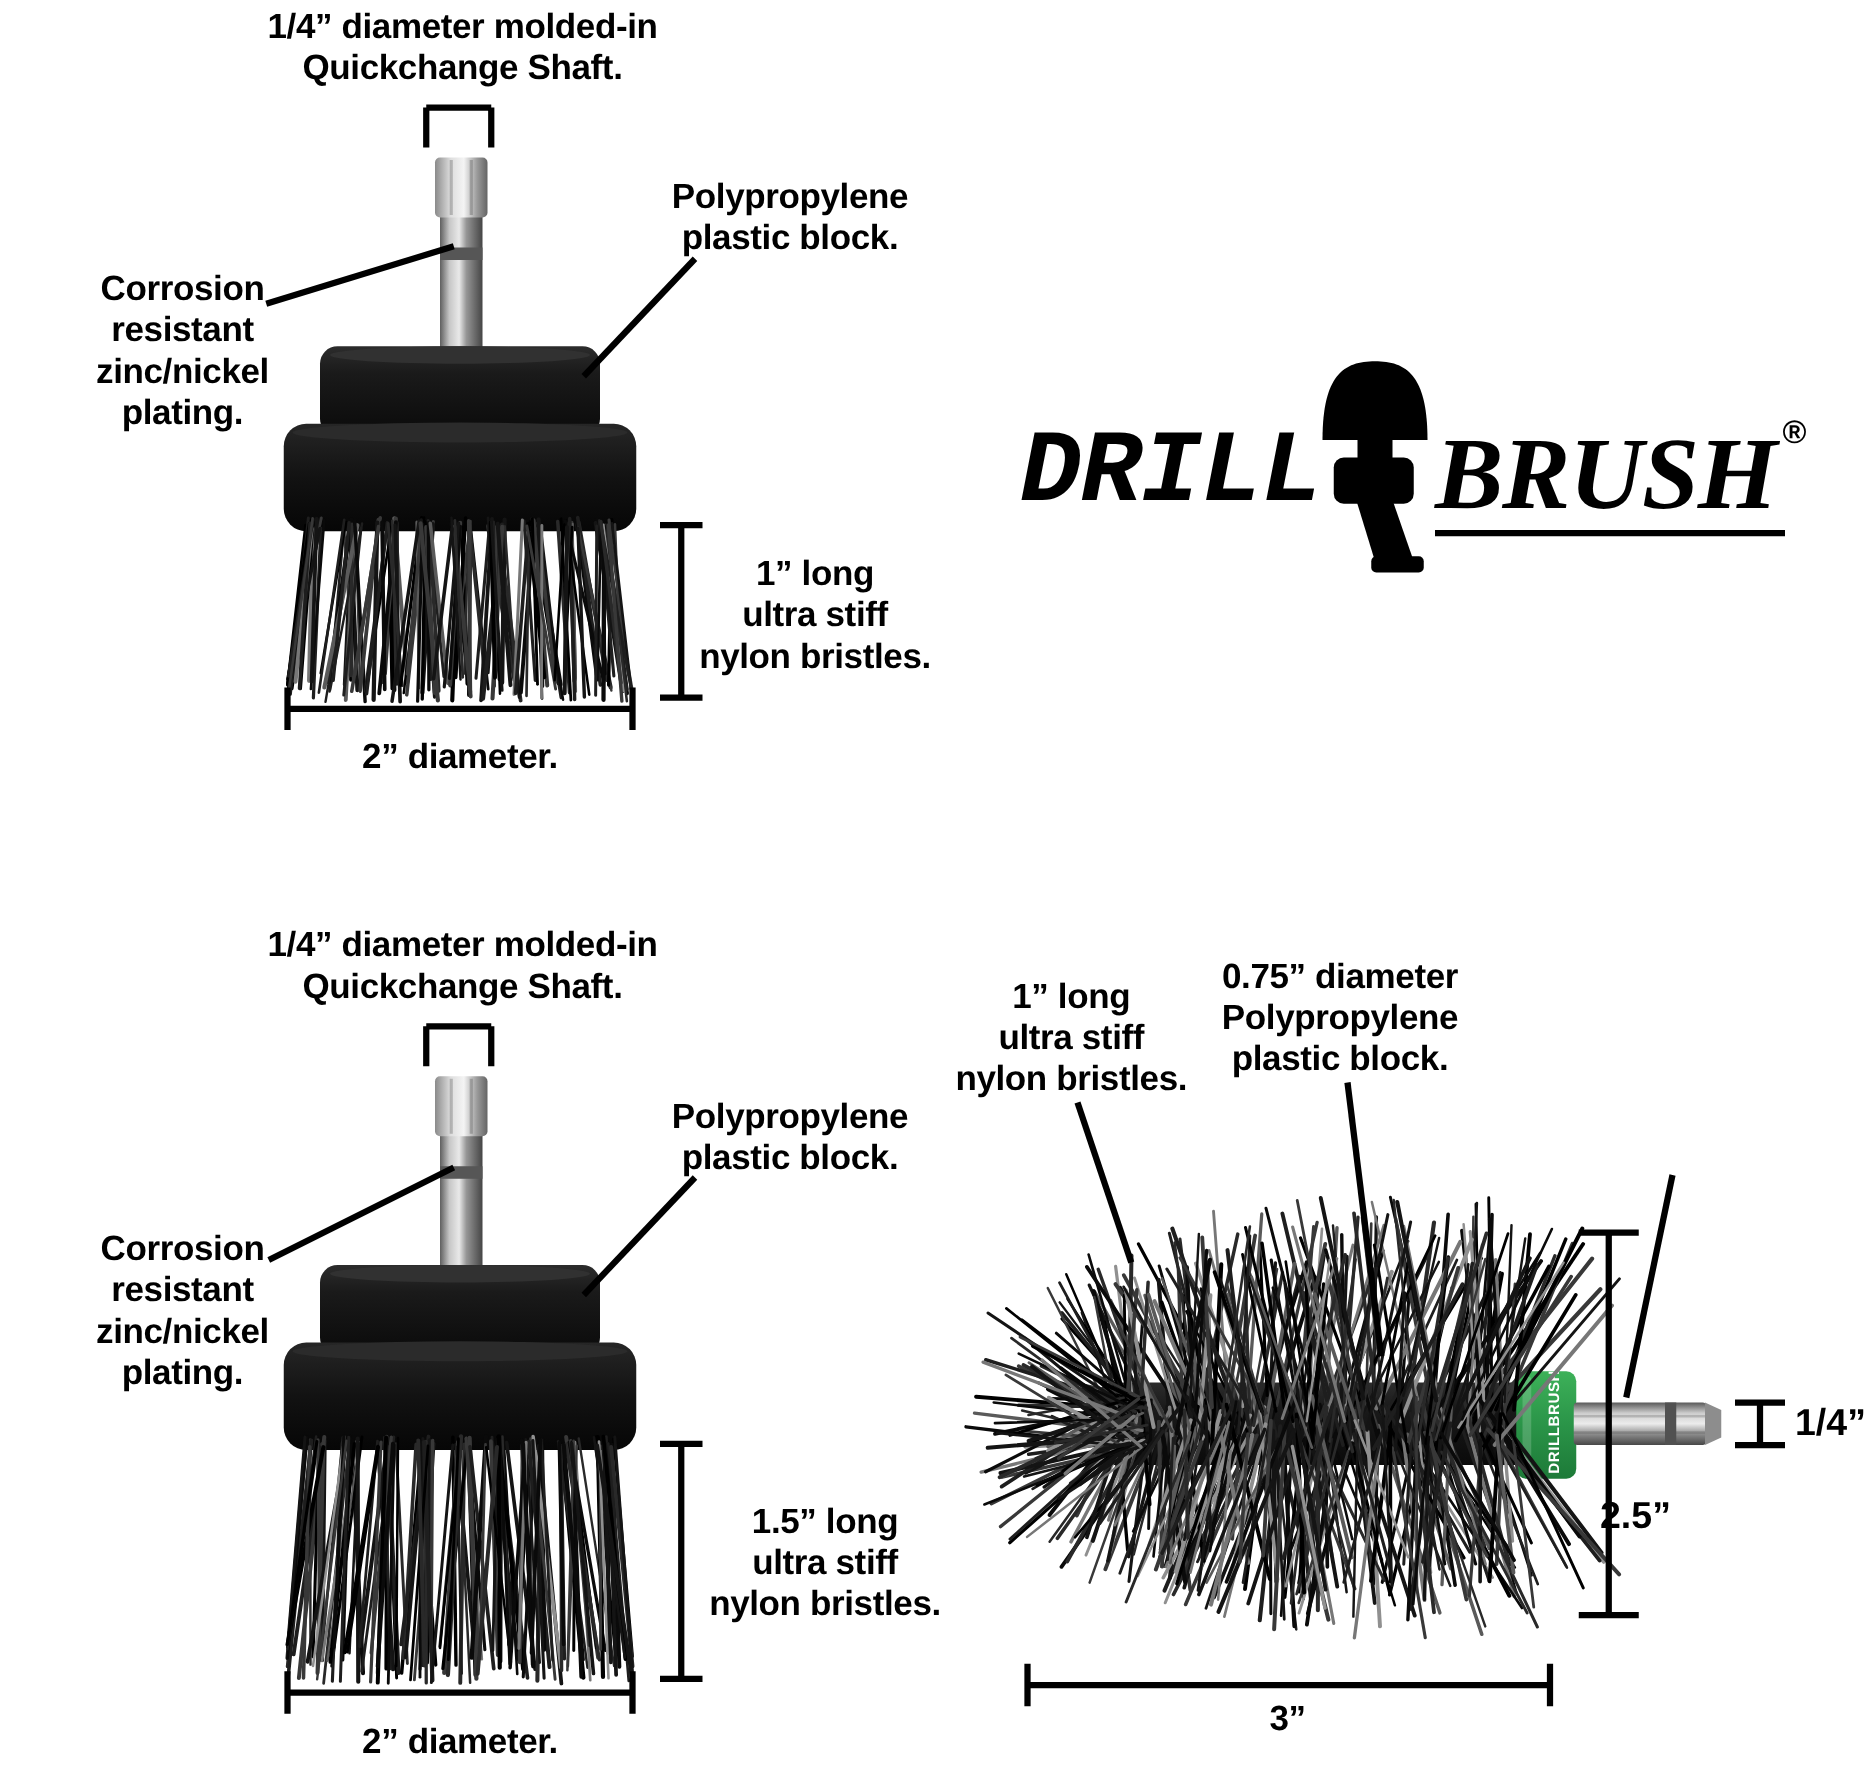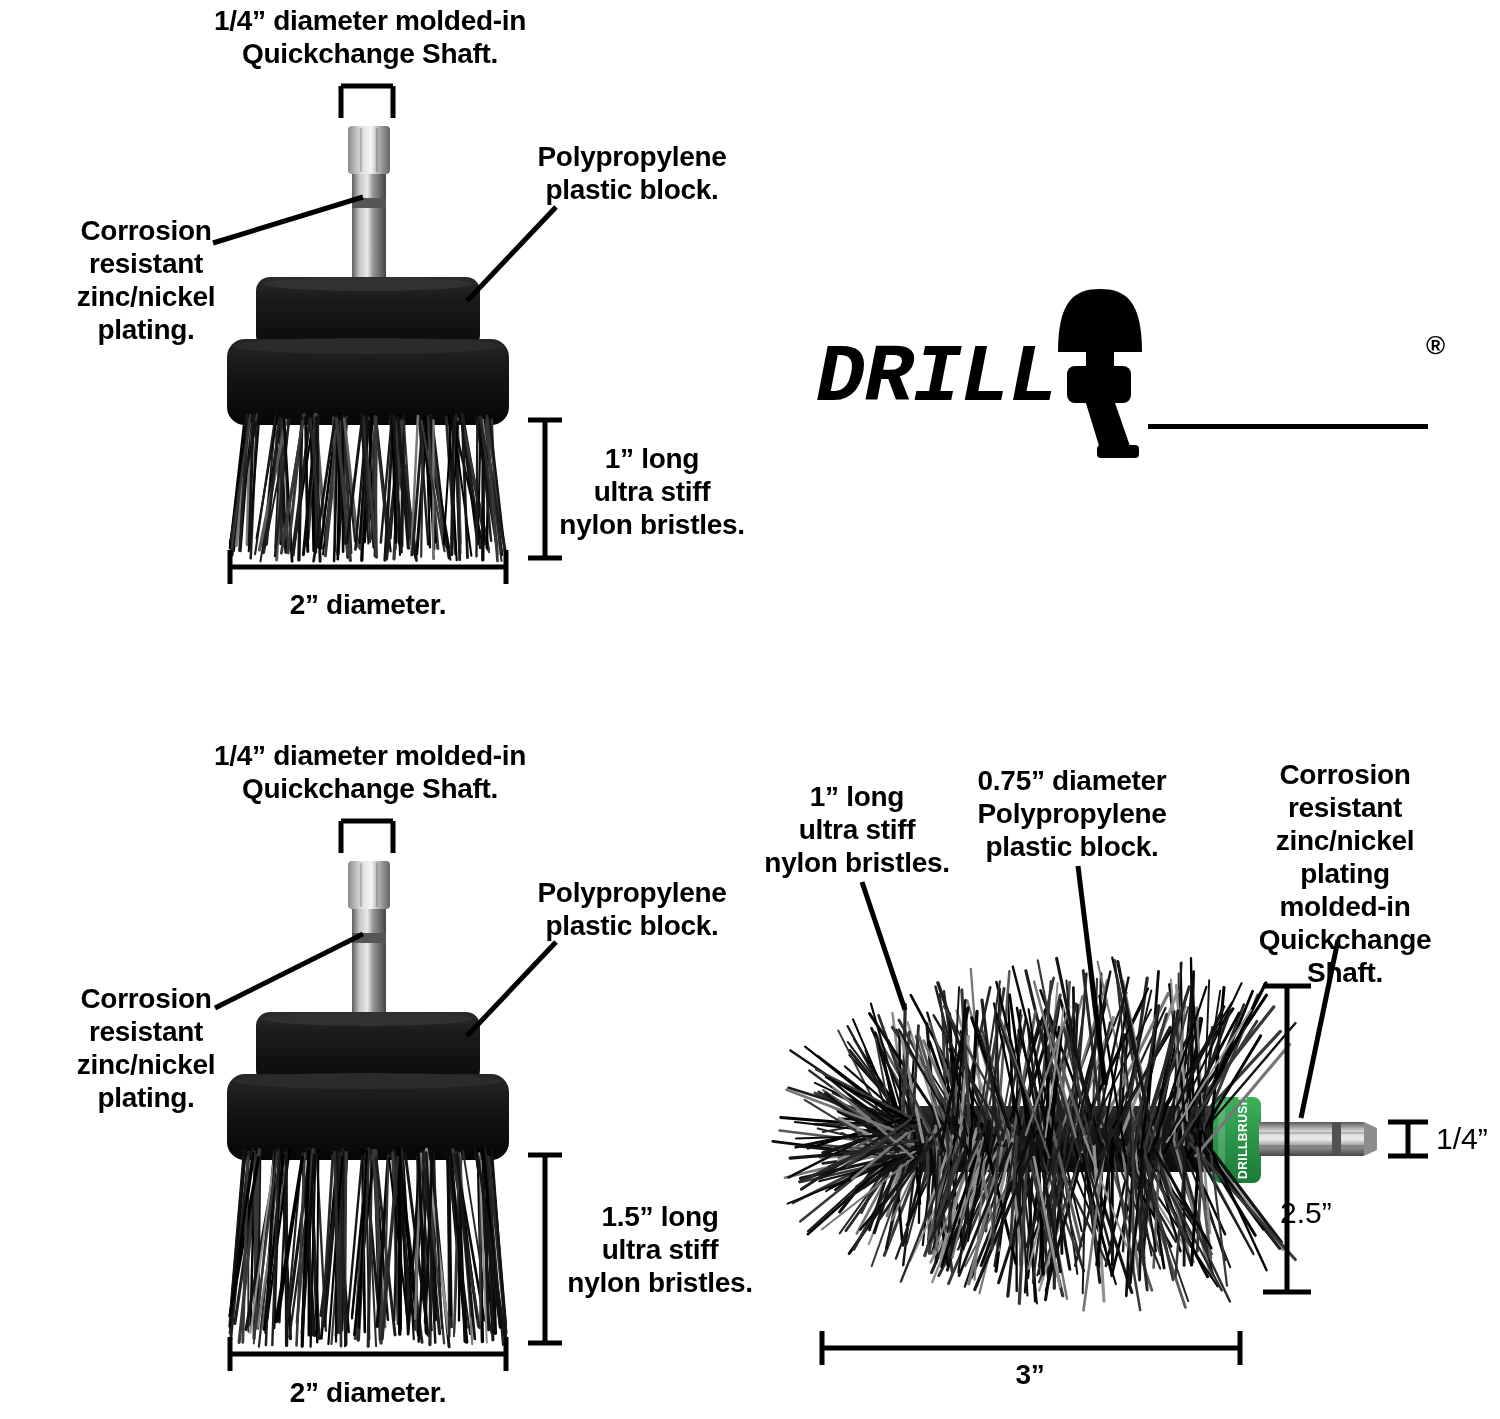--- a/index.html
+++ b/index.html
@@ -3,21 +3,21 @@
 <meta charset="utf-8">
 <title>Diagram</title>
 <style>
   html,body{margin:0;padding:0;background:#fff;}
   .canvas{position:relative;width:1500px;height:1419px;background:#ffffff;
           font-family:"Liberation Sans",sans-serif;overflow:hidden;}
   svg.art{position:absolute;left:0;top:0;}
   .label{position:absolute;transform:translateX(-50%);text-align:center;
          white-space:pre-line;font-weight:700;font-size:28px;line-height:1.18;
          color:#000;letter-spacing:-0.3px;}
-  .dim-label{position:absolute;font-weight:400;font-size:30px;color:#000;white-space:nowrap;}
+  .dim-label{position:absolute;font-weight:700;font-size:30px;color:#000;white-space:nowrap;}
   .ann{stroke:#000;stroke-width:5;fill:none;}
   .logo-word{position:absolute;font-family:"Liberation Serif",serif;font-style:italic;
              font-weight:bold;font-size:82px;line-height:1;color:#000;letter-spacing:-1px;
              white-space:nowrap;}
   .logo-reg{position:absolute;font-weight:bold;font-size:26px;color:#000;}
   .logo-line{position:absolute;left:1148px;top:424px;width:280px;height:5px;background:#000;}
   .logo-tagline{position:absolute;left:1148px;top:432px;width:280px;text-align:right;
                 font-family:"Liberation Serif",serif;font-style:italic;font-weight:bold;
                 font-size:28px;letter-spacing:1.5px;color:#000;}
 </style>
@@ -996,26 +996,22 @@
 ultra stiff
 nylon bristles.</div>
   <div class="label" style="left:368px;top:1376px;">2” diameter.</div>
 
   <div class="label" style="left:857px;top:780px;">1” long
 ultra stiff
 nylon bristles.</div>
   <div class="label" style="left:1072px;top:764px;">0.75” diameter
 Polypropylene
 plastic block.</div>
-  <div class="label" style="left:1345px;top:758px;">Corrosion resistant
-zinc/nickel plating
-molded-in
-Quickchange
-Shaft.</div>
   <div class="dim-label" style="left:1436px;top:1122px;">1/4”</div>
   <div class="dim-label" style="left:1280px;top:1196px;">2.5”</div>
   <div class="label" style="left:1030px;top:1358px;">3”</div>
 
   <div class="logo-word" style="left:816px;top:338px;font-family:Liberation Mono, monospace;">DRILL</div>
+  <div class="logo-word" style="left:1148px;top:338px;">BRUSH</div>
   <div class="logo-reg" style="left:1426px;top:330px;">®</div>
   <div class="logo-line"></div>
 
 </div>
 
 </body></html>

